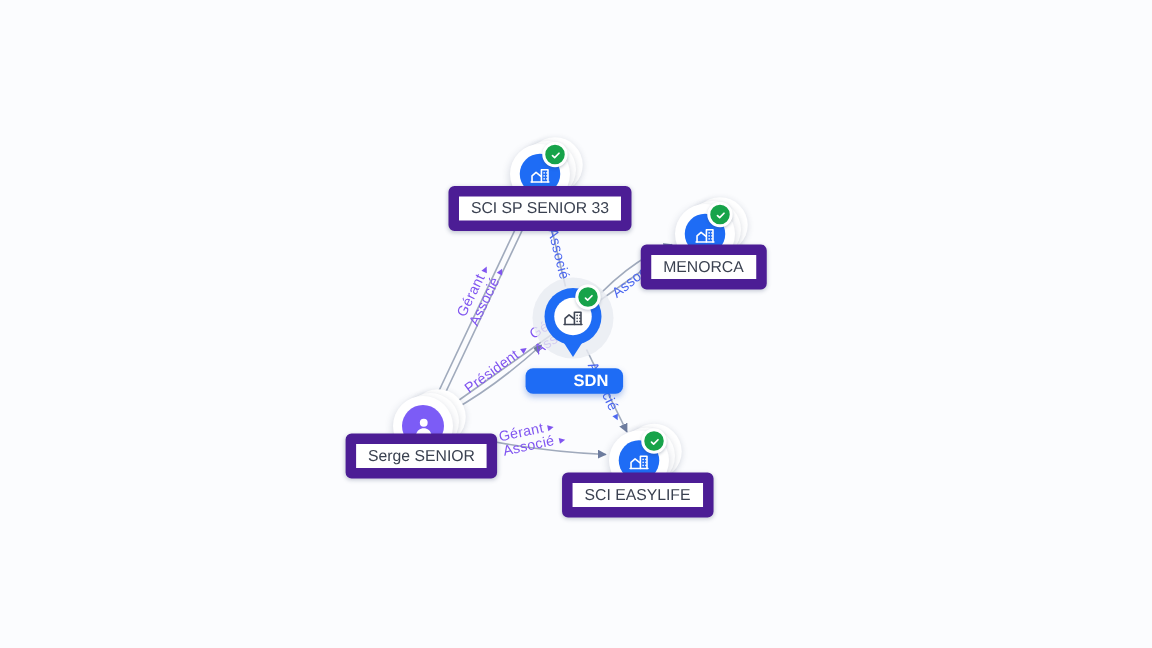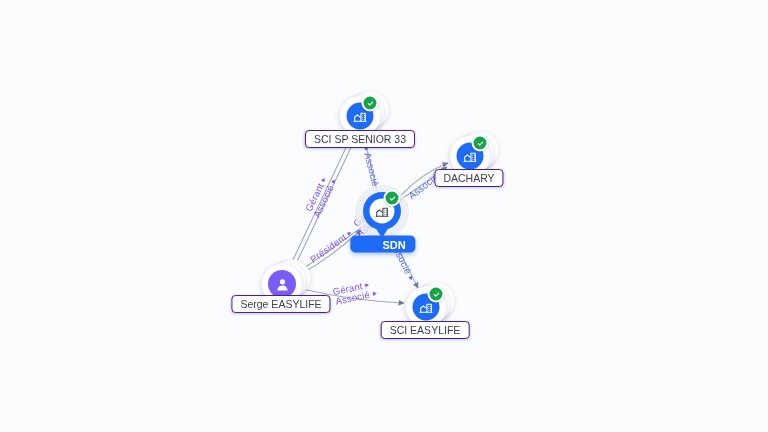--- a/index.html
+++ b/index.html
@@ -18,21 +18,21 @@
   .node{position:absolute;width:0;height:0;pointer-events:auto;}
   .c{position:absolute;border-radius:50%;transform:translate(-50%,-50%);}
   .stack{background:#fff;box-shadow:0 1px 4px rgba(45,60,95,.18);}
   .main-white{background:#fff;box-shadow:0 2px 6px rgba(45,60,95,.22);}
   .disc{display:flex;align-items:center;justify-content:center;}
   .badge{position:absolute;border-radius:50%;background:var(--green);border:2px solid #fff;
     display:flex;align-items:center;justify-content:center;transform:translate(-50%,-50%);
     box-shadow:0 1px 2px rgba(40,60,90,.25);}
   .pill{position:absolute;transform:translate(-50%,-50%);background:var(--pillBg);color:var(--pillTx);
     font-size:10.5px;padding:2px 8px;border-radius:4px;white-space:nowrap;
-    box-shadow:0 1px 3px rgba(50,65,100,.28);border:1px solid #4c1d95;}
+    box-shadow:0 1px 3px rgba(50,65,100,.28);border:7px solid #4c1d95;}
   .pill-center{background:var(--blue);color:#fff;font-weight:bold;font-size:11px;padding:2.5px 10px;
     border-radius:5px;border:none;box-shadow:0 2px 4px rgba(20,80,200,.35);}
   .halo{position:absolute;border-radius:50%;transform:translate(-50%,-50%);background:#e8ebf1;opacity:.8;}
   .pin-tip{position:absolute;width:0;height:0;transform:translate(-50%,0);
     border-left:9px solid transparent;border-right:9px solid transparent;
     border-top:14px solid var(--blue);}
   .icon{display:flex;align-items:center;justify-content:center;}
   svg{display:block;}
 </style>
 </head>
@@ -134,21 +134,21 @@
             </svg>
           </span>
         </div>
         <div class="badge" style="height: 13px; width: 13px; left: 10px; top: -13px; z-index: 6;">
           <span class="icon">
             <svg width="8" height="8" viewBox="0 0 24 24" fill="none" stroke="#fff" stroke-width="3.4" stroke-linecap="round" stroke-linejoin="round">
               <path d="M5.5 12.6l4.3 4L18.5 8"></path>
             </svg>
           </span>
         </div>
-        <div class="pill" style="left: -1px; top: 22px; z-index: 7;">DACHARY</div>
+        <div class="pill" style="left: -1px; top: 22px; z-index: 7;">MENORCA</div>
       </div>
       <div class="node" style="left: 426px; top: 307px; z-index: 20;">
         <div class="c stack" style="height: 37px; width: 37px; left: 10px; top: -6px; z-index: 1;"></div>
         <div class="c stack" style="height: 38px; width: 38px; left: 5px; top: -3px; z-index: 2;"></div>
         <div class="c main-white" style="height: 40px; width: 40px; left: 0px; top: 0px; z-index: 3;"></div>
         <div class="c disc" style="height: 27px; width: 27px; left: 0px; top: 0px; z-index: 4; background: rgb(30, 108, 245);">
           <span class="icon">
             <svg width="15" height="15" viewBox="0 0 24 24" fill="none" stroke="#ffffff" stroke-width="1.7" stroke-linecap="round" stroke-linejoin="round">
               <path d="M13.5 20.5V7.5h7v13"></path>
               <path d="M3.5 20.5v-6.5l4.3-3.8 5 4"></path>
@@ -171,21 +171,21 @@
         <div class="c stack" style="height: 38px; width: 38px; left: 5px; top: -3px; z-index: 2;"></div>
         <div class="c main-white" style="height: 40px; width: 40px; left: 0px; top: 0px; z-index: 3;"></div>
         <div class="c disc" style="height: 28px; width: 28px; left: 0px; top: 0px; z-index: 4; background: rgb(124, 92, 246);">
           <span class="icon">
             <svg width="17" height="17" viewBox="0 0 24 24" fill="#ffffff">
               <circle cx="12" cy="8.2" r="3.7"></circle>
               <path d="M4.7 19.6c.9-4.1 3.7-6.2 7.3-6.2s6.4 2.1 7.3 6.2c.12.55-.3 1-.87 1H5.57c-.57 0-.99-.45-.87-1z"></path>
             </svg>
           </span>
         </div>
-        <div class="pill" style="left: -1px; top: 20px; z-index: 7;">Serge EASYLIFE</div>
+        <div class="pill" style="left: -1px; top: 20px; z-index: 7;">Serge SENIOR</div>
       </div>
       <div class="node" style="left: 382px; top: 211px; z-index: 30;">
         <div class="c halo" style="height: 54px; width: 54px; left: 0px; top: 1px; z-index: 0; background: rgb(232, 235, 241);"></div>
         <div class="pin-tip" style="left: 0px; top: 13px; z-index: 1;"></div>
         <div class="c " style="height: 38px; width: 38px; left: 0px; top: 0px; z-index: 2; background: rgb(30, 108, 245);"></div>
         <div class="c disc" style="height: 25px; width: 25px; left: 0px; top: 0px; z-index: 3; background: rgb(255, 255, 255);">
           <span class="icon">
             <svg width="15" height="15" viewBox="0 0 24 24" fill="none" stroke="#3f4654" stroke-width="1.7" stroke-linecap="round" stroke-linejoin="round">
               <path d="M13.5 20.5V7.5h7v13"></path>
               <path d="M3.5 20.5v-6.5l4.3-3.8 5 4"></path>
@@ -194,16 +194,16 @@
             </svg>
           </span>
         </div>
         <div class="badge" style="height: 13px; width: 13px; left: 10px; top: -13px; z-index: 6;">
           <span class="icon">
             <svg width="8" height="8" viewBox="0 0 24 24" fill="none" stroke="#fff" stroke-width="3.4" stroke-linecap="round" stroke-linejoin="round">
               <path d="M5.5 12.6l4.3 4L18.5 8"></path>
             </svg>
           </span>
         </div>
-        <div class="pill pill-center" style="left: 1px; top: 33px; z-index: 7; padding-left: 32px;">SDN</div>
+        <div class="pill pill-center" style="left: 1px; top: 43px; z-index: 7; padding-left: 32px;">SDN</div>
       </div>
     </div>
 </div>
 
 </body></html>

